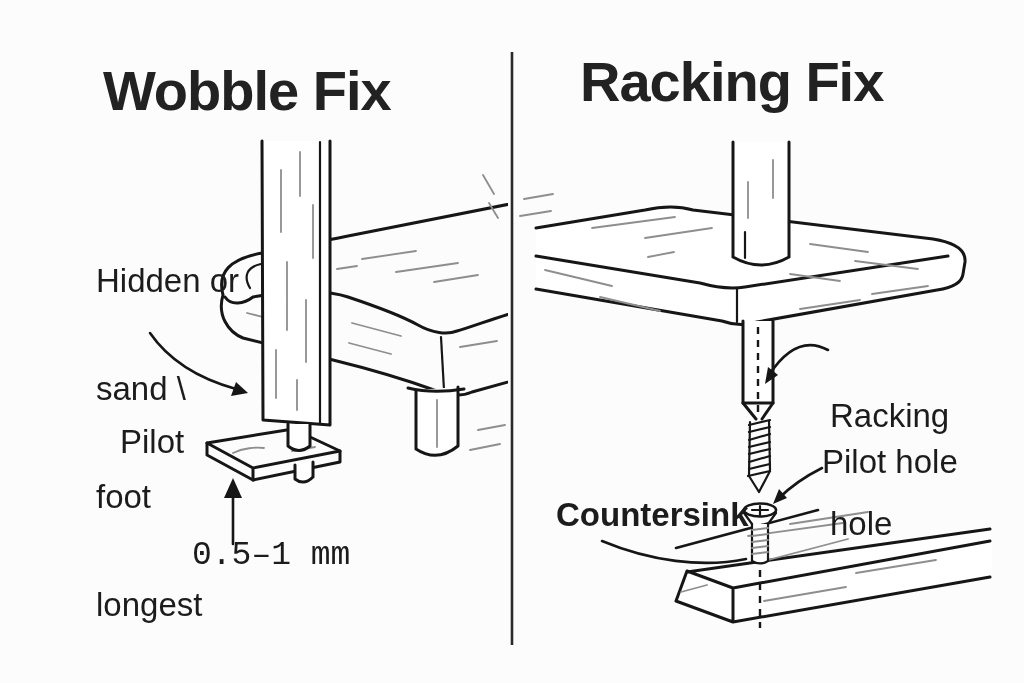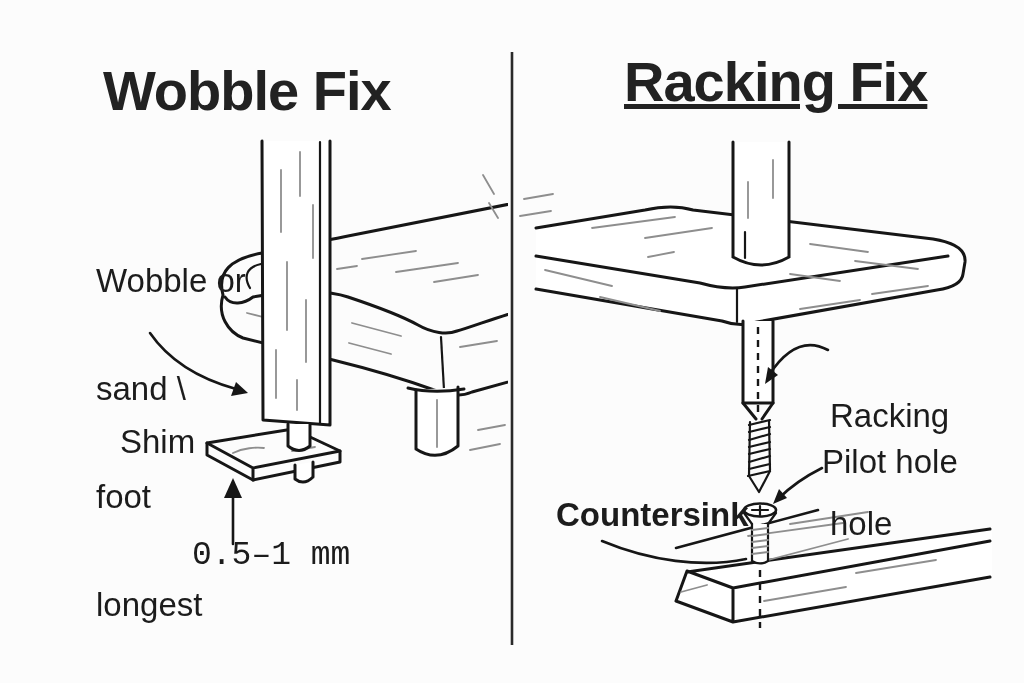--- a/index.html
+++ b/index.html
@@ -149,30 +149,30 @@
         <path class="head" d="M773 504 L787 498 L779 489 Z"></path>
       </g>
       <g>
         <path class="lead" d="M602 541 C650 561 702 568 746 559"></path>
       </g>
     </g>
   </svg>
 
   <div class="txt panel-title" style="left:103px;top:49px;margin-top:9px;">Wobble Fix</div>
 
-  <div class="txt panel-title" style="left:624px;top:49px;text-decoration:underline;">Racking Fix</div>
+  <div class="txt panel-title" style="left:580px;top:49px;">Racking Fix</div>
 
   <div class="txt note" style="left:96px;top:191px;">
-    <div>Wobble or</div>
+    <div>Hidden or</div>
     <div>sand \</div>
     <div>foot</div>
     <div>longest</div>
   </div>
 
-  <div class="txt lbl" style="left:120px;top:423px;">Shim</div>
+  <div class="txt lbl" style="left:120px;top:423px;">Pilot</div>
 
   <div class="txt lbl" style="left:192px;top:537px;font-family:Liberation Mono, monospace;">0.5–1 mm</div>
 
   <div class="txt note" style="left:830px;top:326px;">
     <div>Racking</div>
     <div>hole</div>
   </div>
 
   <div class="txt lbl" style="left:822px;top:443px;">Pilot hole</div>
 

